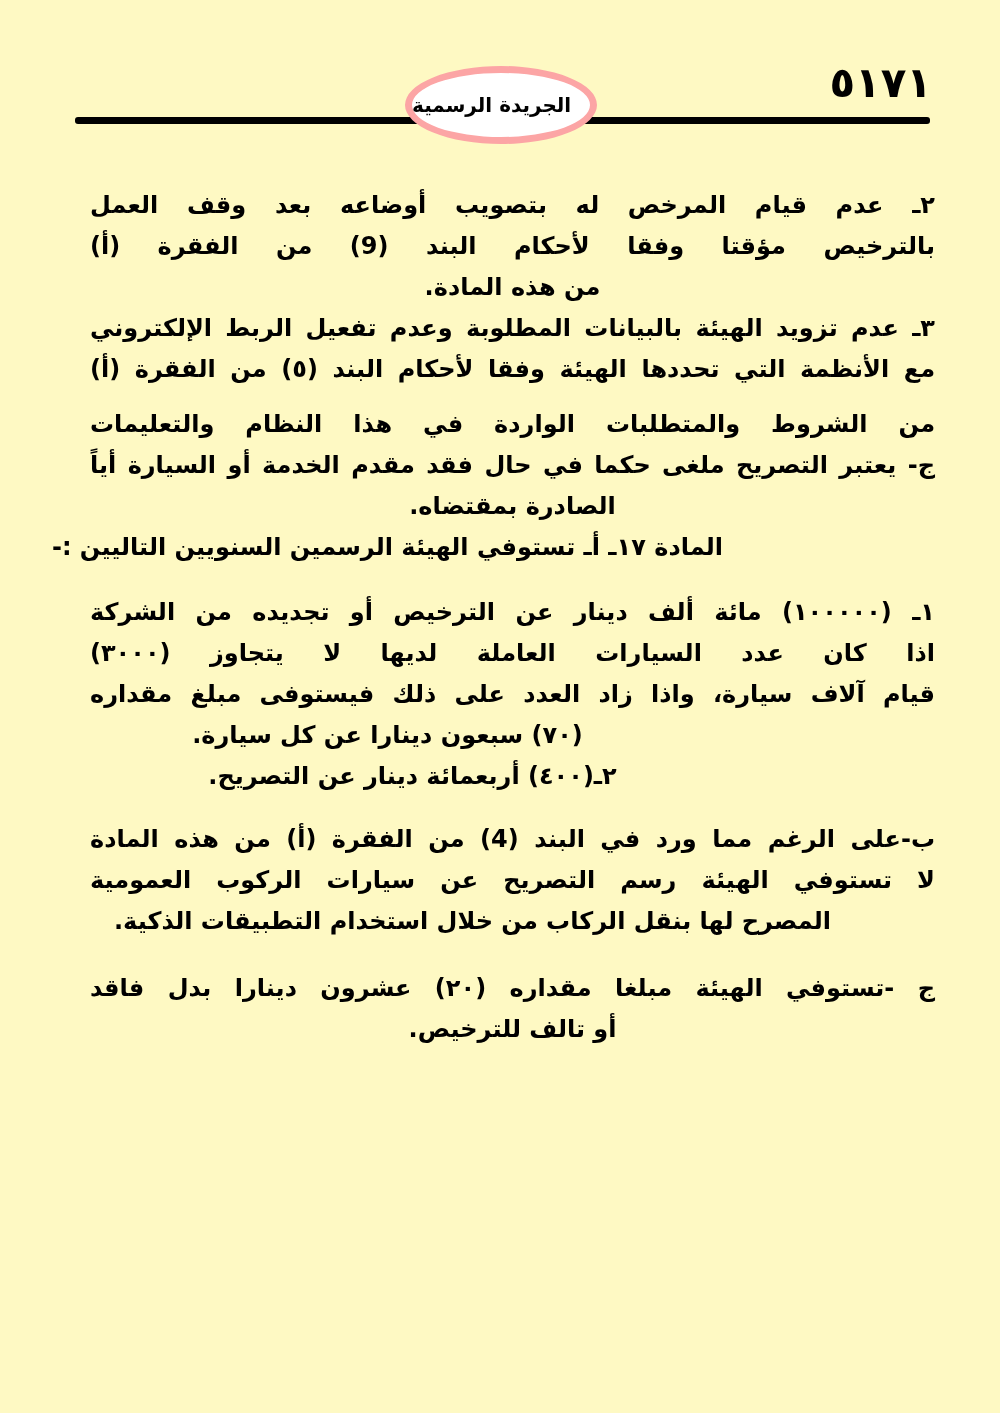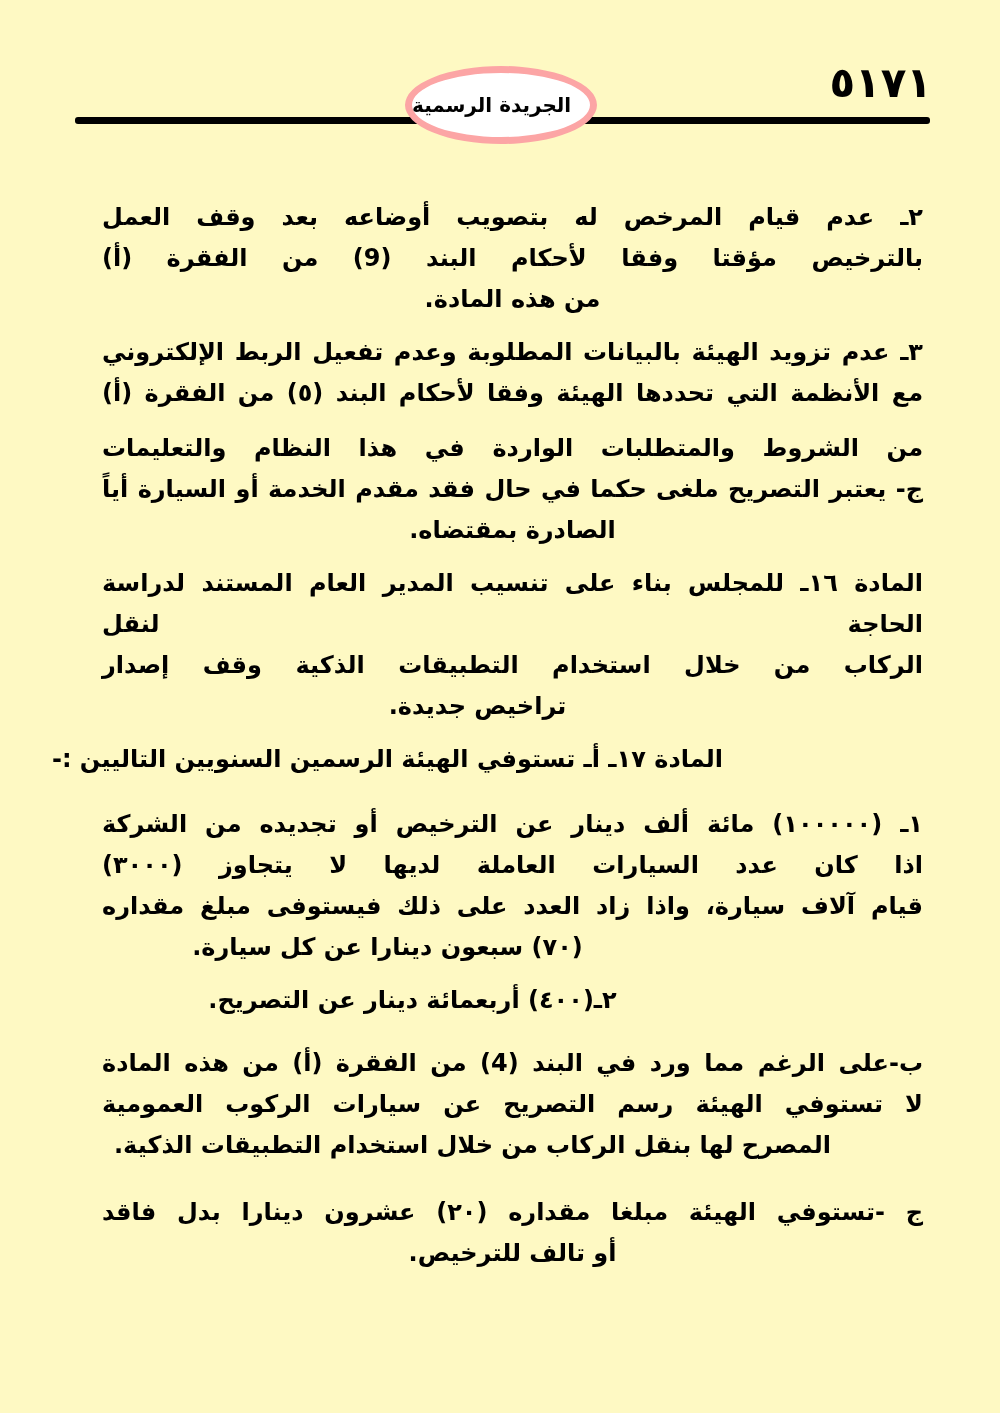--- a/index.html
+++ b/index.html
@@ -29,21 +29,21 @@
     background:#fff;border:7px solid #fca5a5;border-radius:50%;
     display:flex;align-items:center;justify-content:flex-start;
   }
   .seal span{font-size:20px;font-weight:bold;direction:rtl;}
   
   main{
     position:absolute;top:165px;left:0;right:0;
     padding:20px 65px 0 90px;
     direction:rtl;
   }
-  .para{margin:12px;}
+  .para{margin:0;}
   .ln{
     font-size:24px;font-weight:bold;line-height:41px;
     white-space:normal;
   }
   .j{text-align:justify;text-align-last:justify;}
   .c{text-align:center;}
   .mt36{margin-top:36px}
   .mt14{margin-top:14px}
   .mt24{margin-top:24px}
   .mt22{margin-top:22px}
@@ -75,25 +75,20 @@
       <div class="ln j">مع الأنظمة التي تحددها الهيئة وفقا لأحكام البند (٥) من الفقرة (أ)</div>
     </div>
 
 
     <div class="para mt14">
       <div class="ln j">من الشروط والمتطلبات الواردة في هذا النظام والتعليمات</div>
       <div class="ln j">ج- يعتبر التصريح ملغى حكما في حال فقد مقدم الخدمة أو السيارة أياً</div>
       <div class="ln c">الصادرة بمقتضاه.</div>
     </div>
 
-    <div class="para">
-      <div class="ln j">المادة ١٦ـ للمجلس بناء على تنسيب المدير العام المستند لدراسة الحاجة لنقل</div>
-      <div class="ln j">الركاب من خلال استخدام التطبيقات الذكية وقف إصدار</div>
-      <div class="ln c" style="transform:translateX(-35px)">تراخيص جديدة.</div>
-    </div>
 
     <div class="para">
       <div class="ln c" style="transform:translateX(-125px)">المادة ١٧ـ أـ تستوفي الهيئة الرسمين السنويين التاليين :-</div>
     </div>
 
     <div class="para mt24">
       <div class="ln j">١ـ (١٠٠٠٠٠) مائة ألف دينار عن الترخيص أو تجديده من الشركة</div>
       <div class="ln j">اذا كان عدد السيارات العاملة لديها لا يتجاوز (٣٠٠٠)</div>
       <div class="ln j">قيام آلاف سيارة، واذا زاد العدد على ذلك فيستوفى مبلغ مقداره</div>
       <div class="ln c" style="transform:translateX(-125px)">(٧٠) سبعون دينارا عن كل سيارة.</div>

